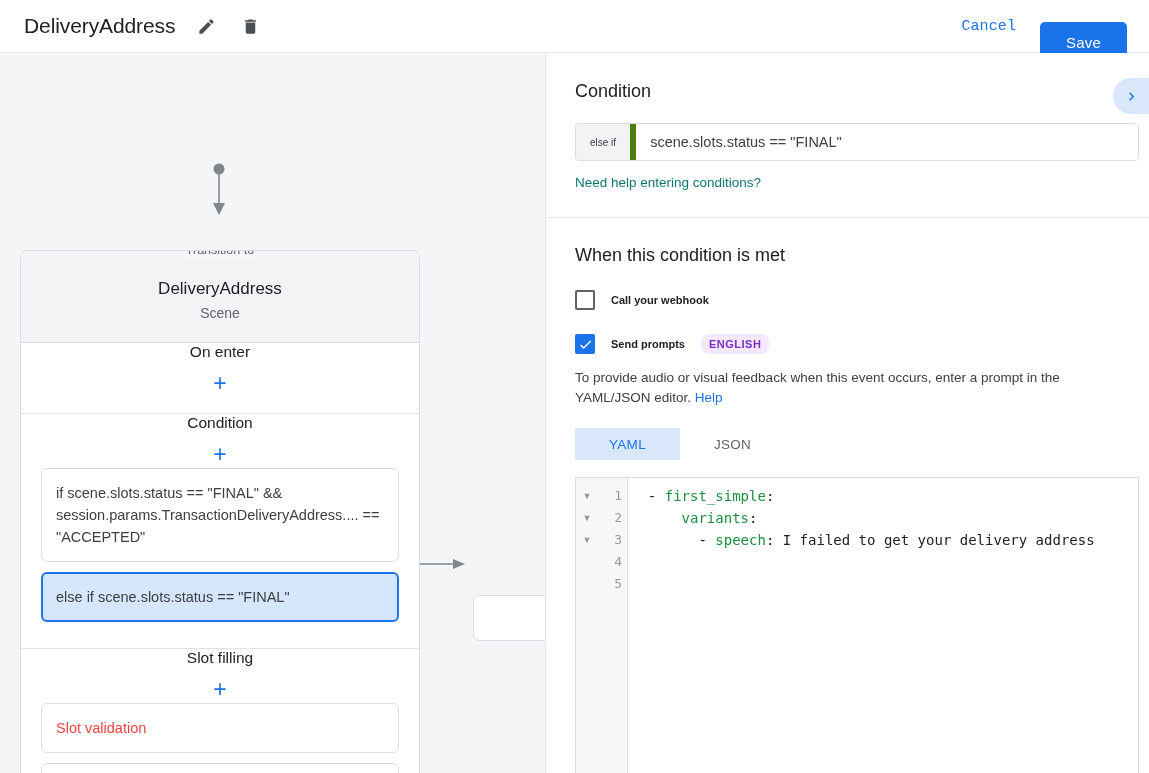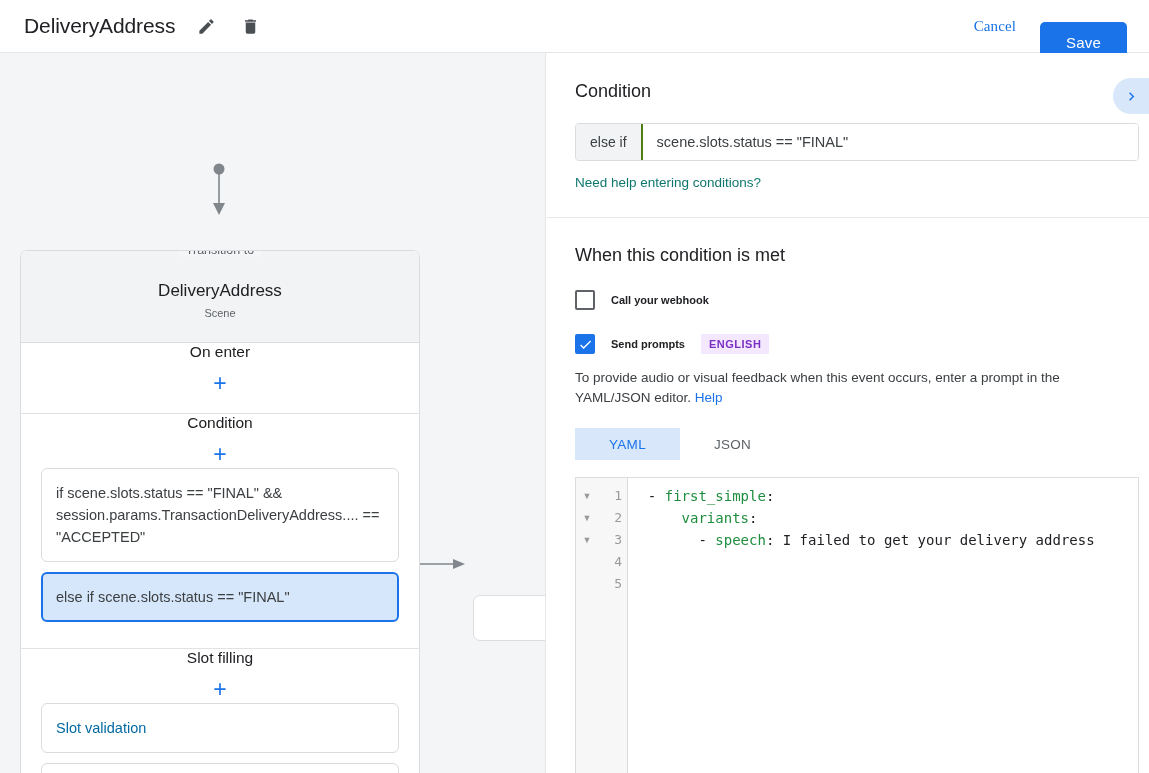--- a/index.html
+++ b/index.html
@@ -23,21 +23,21 @@
   }
   .icon-btn {
     margin-left: 18px; width: 26px; height: 26px;
     display: flex; align-items: center; justify-content: center;
     cursor: pointer; background: none; border: none;
   }
   .icon-btn svg { display: block; }
   .topbar-spacer { flex: 1; }
   .cancel-btn {
     font-size: 15px; color: #1a73e8; background: none; border: none;
-    cursor: pointer; font-family: Liberation Serif, serif; padding: 8px 10px; font-weight: 500;
+    cursor: pointer; font-family: Liberation Mono, monospace; padding: 8px 10px; font-weight: 500;
     letter-spacing: 0.1px;
   }
   .save-btn {
     margin-left: 14px; margin-right: 22px;
     background: #1a73e8; color: #ffffff; border: none; border-radius: 5px;
     font-size: 15px; font-family: inherit; font-weight: 500;
     padding: 0 26px; height: 40px; cursor: pointer; letter-spacing: 0.2px; margin-top: 32px;
   }
 
   
@@ -71,21 +71,21 @@
   }
   #node-to .fieldset-legend {
     left: 50%; transform: translateX(-50%); top: -8px; background: #f4f5f7;
   }
   .node-to-header {
     background: #f1f3f4; height: 92px; border-bottom: 1px solid #dadce0;
     display: flex; flex-direction: column; align-items: center; justify-content: center;
     padding-top: 6px;
   }
   .node-to-header .scene-name { font-size: 17px; color: #202124; }
-  .node-to-header .scene-sub { font-size: 11px; color: #5f6368; margin-top: 6px; }
+  .node-to-header .scene-sub { font-size: 14px; color: #5f6368; margin-top: 6px; }
 
   .card-section { border-bottom: 1px solid #e0e2e4; padding: 0 20px 16px 20px; }
   .card-section:last-child { border-bottom: none; }
   .section-head {
     height: 54px; display: flex; align-items: center; justify-content: space-between; flex-direction: column;
   }
   .section-title { font-size: 15.5px; color: #202124; }
   .plus-btn {
     color: #1a73e8; font-size: 23px; line-height: 1; background: none; border: none;
     cursor: pointer; font-family: inherit; padding: 2px 4px; font-weight: 300;
@@ -94,21 +94,21 @@
     border: 1px solid #dadce0; border-radius: 6px; background: #ffffff;
     padding: 13px 14px; font-size: 14.5px; color: #3c4043; line-height: 22px;
     margin-bottom: 10px; word-break: break-word; cursor: pointer;
   }
   .cond-item.selected {
     background: #d7e7fb; border: 2px solid #1a73e8; position: relative;
     padding: 12px 13px;
   }
   .slot-item {
     border: 1px solid #dadce0; border-radius: 6px; background: #ffffff;
-    padding: 16px 14px; font-size: 14.5px; color: #0369a1;
+    padding: 16px 14px; font-size: 14.5px; color: #ef4444;
     margin-bottom: 10px; cursor: pointer;
   }
 
   
   .edge-svg { position: absolute; left: 0; top: 0; width: 546px; height: 720px; pointer-events: none; }
   .stub-node {
     position: absolute; left: 473px; top: 542px; width: 150px; height: 46px;
     border: 1px solid #dadce0; border-radius: 7px; background: #ffffff;
   }
 
@@ -124,22 +124,22 @@
     position: absolute; right: 0px; top: 25px; width: 36px; height: 36px;
     background: #d9e7fb; border: none; border-top-left-radius: 18px;
     border-bottom-left-radius: 18px; display: flex; align-items: center;
     justify-content: center; cursor: pointer;
   }
   .cond-field {
     margin-top: 21px; display: flex; border: 1px solid #dadce0; border-radius: 4px;
     height: 38px; overflow: hidden; width: 564px;
   }
   .cond-prefix {
-    background: #f1f3f4; border-right: 2px solid #4d7c0f; display: flex;
-    align-items: center; padding: 0 14px; font-size: 14px; color: #3c4043;
+    background: #f1f3f4; border-right: 6px solid #4d7c0f; display: flex;
+    align-items: center; padding: 0 14px; font-size: 10px; color: #3c4043;
     white-space: nowrap;
   }
   .cond-input {
     flex: 1; border: none; outline: none; font-family: inherit; font-size: 14.5px;
     color: #3c4043; padding: 0 14px; background: #ffffff;
   }
   .help-link {
     display: inline-block; margin-top: 14px; font-size: 13.5px; color: #0f766e;
     text-decoration: none; cursor: pointer;
   }
@@ -150,21 +150,21 @@
     width: 20px; height: 20px; border: 2px solid #5f6368; border-radius: 2px;
     background: #ffffff; cursor: pointer; flex: none;
   }
   .cbox.checked {
     background: #1a73e8; border-color: #1a73e8;
     display: flex; align-items: center; justify-content: center;
   }
   .checkrow label { margin-left: 16px; font-size: 11px; color: #202124; font-weight: 700; cursor: pointer; }
   .lang-badge {
     margin-left: 16px; background: #f3e8fd; color: #7b2fc4; font-size: 11px;
-    font-weight: 700; letter-spacing: 0.5px; padding: 4px 8px; border-radius: 1px;
+    font-weight: 700; letter-spacing: 0.5px; padding: 4px 8px; border-radius: 8px;
   }
   .helper-text {
     margin-top: 14px; font-size: 13.5px; color: #3c4043; line-height: 20px;
     max-width: 556px;
   }
   .helper-text a { color: #1a73e8; text-decoration: none; cursor: pointer; }
 
   .tabs { display: flex; margin-top: 20px; }
   .tab {
     padding: 0 34px; height: 32px; display: flex; align-items: center;

